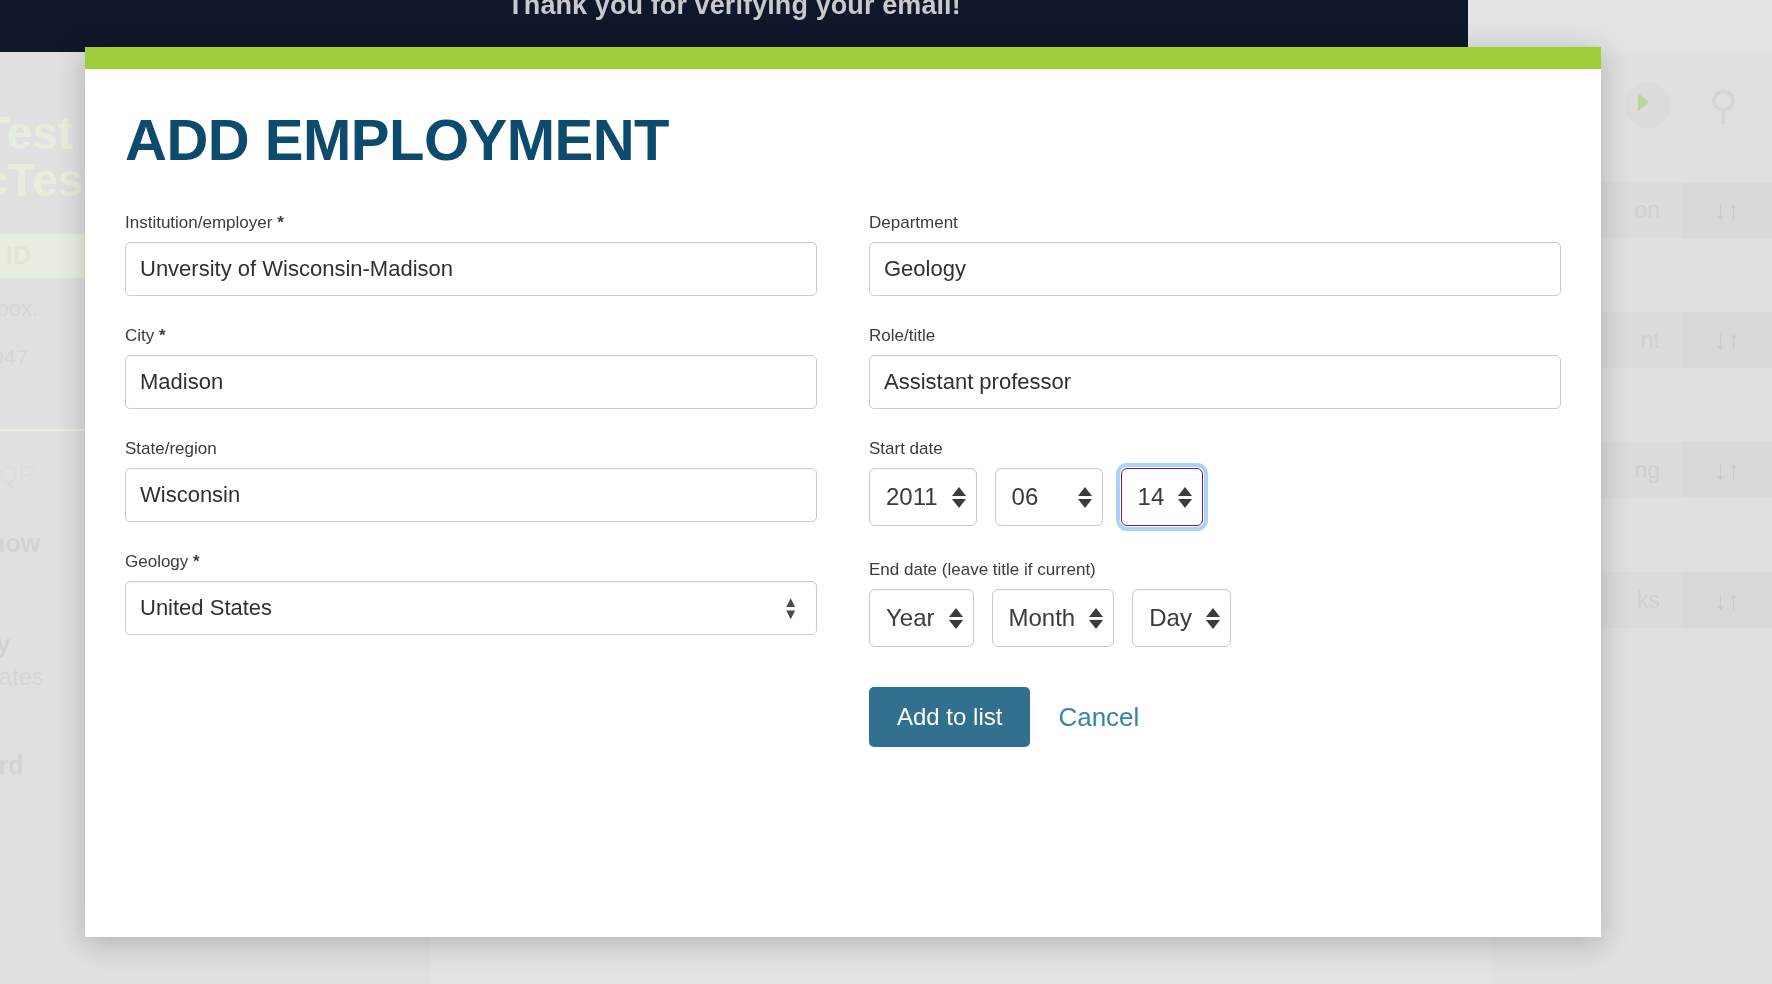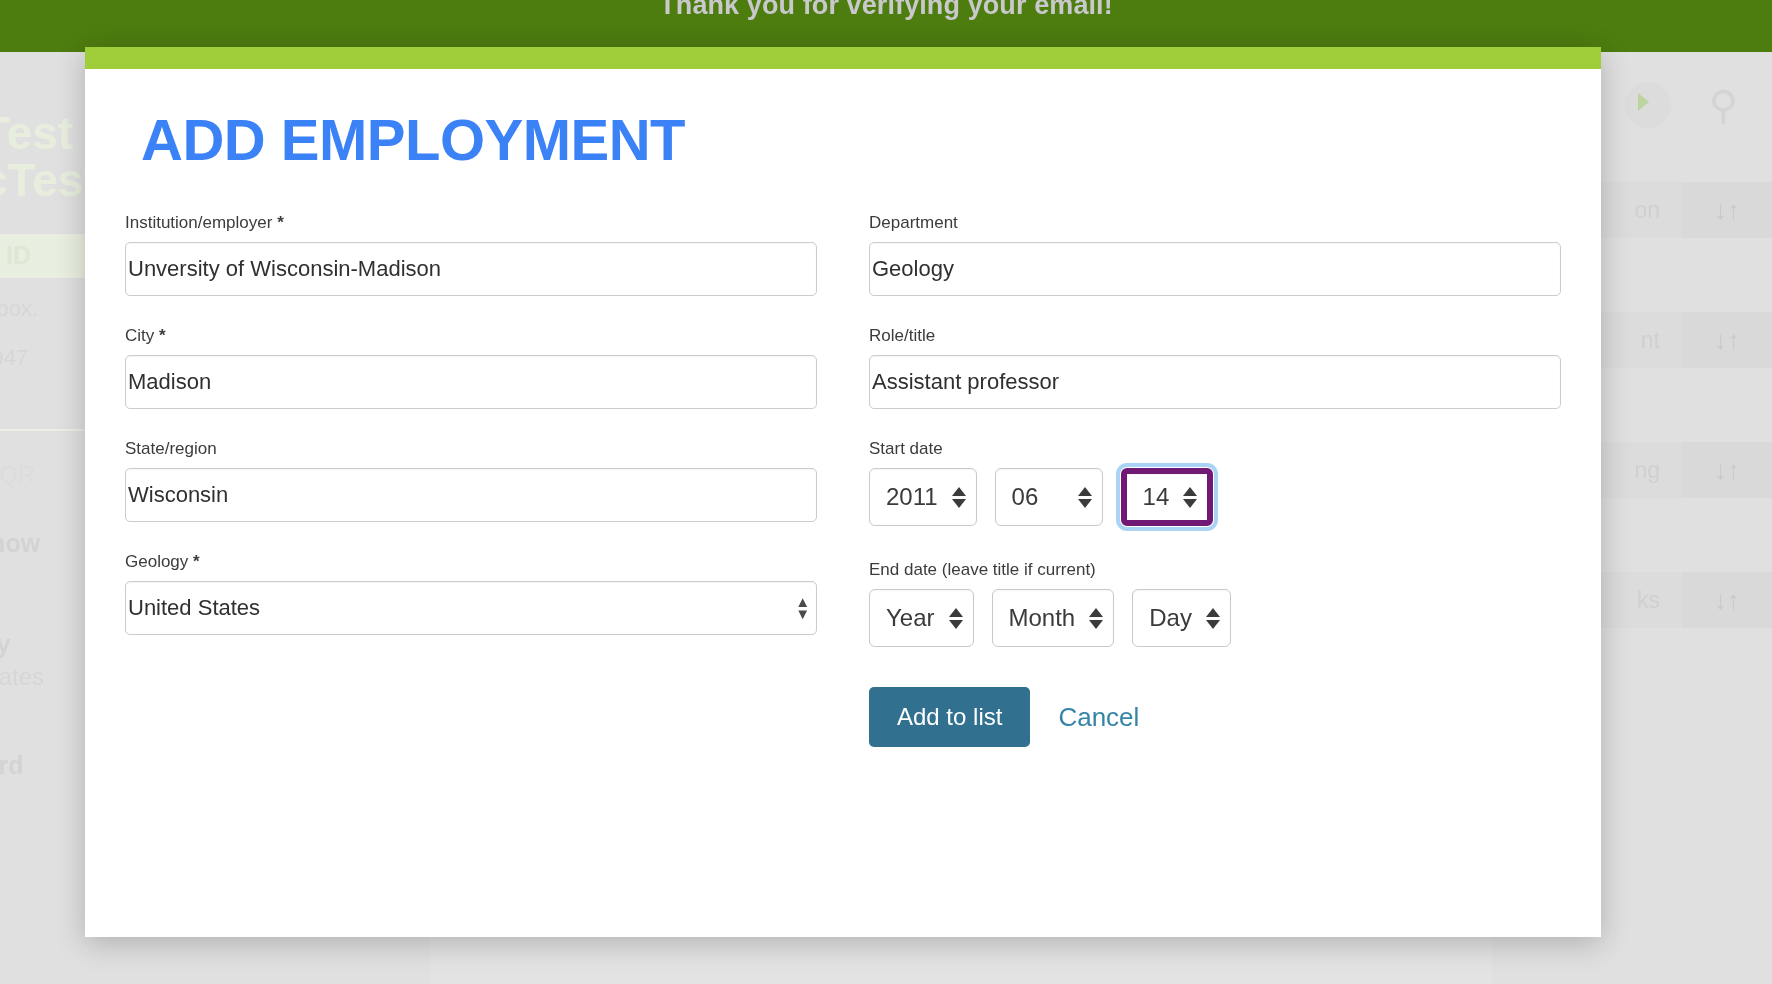--- a/index.html
+++ b/index.html
@@ -11,22 +11,22 @@
   }
 
   
   #backdrop {
     position: absolute; inset: 0;
     background: #e3e3e3;
     overflow: hidden;
   }
   #bg-banner {
     position: absolute; left: 0; top: 0;
-    width: 1772px; height: 52px;
-    background: #4d7c0f;
+    width: 1468px; height: 52px;
+    background: #0f172a;
     display: flex; align-items: center; justify-content: center;
   }
   #bg-banner .bnr-txt {
     font-size: 27px; font-weight: bold;
     color: #c9c9cd; letter-spacing: .1px;
     transform: translateY(-21px);
     white-space: nowrap;
   }
   #bg-left {
     position: absolute; left: 0; top: 52px;
@@ -91,25 +91,25 @@
     left: 85px; top: 47px;
     width: 1516px; height: 890px;
     background: #ffffff;
     box-shadow: 0 6px 28px rgba(0,0,0,.22);
   }
   #modal-topbar {
     height: 22px; background: #a0ce3b;
   }
   #modal-body { padding: 42px 40px 0 40px; }
   #modal-title {
-    color: #3b82f6;
+    color: #0c4a6e;
     font-size: 58px;
     font-weight: bold;
     letter-spacing: -0.5px;
-    margin: 0 0 44px 16px;
+    margin: 0 0 44px 0;
     line-height: 1;
   }
 
   .cols { display: flex; gap: 52px; }
   .col { flex: 1 1 0; min-width: 0; }
 
   .field { margin-bottom: 30px; }
   label.flab {
     display: block;
     font-size: 17px;
@@ -120,21 +120,21 @@
   label.flab .req { font-weight: bold; }
 
   input.ftext, .fselect {
     width: 100%;
     height: 54px;
     border: 1px solid #cccccc;
     border-radius: 5px;
     background: #fff;
     font-size: 22px;
     color: #303030;
-    padding: 0 2px;
+    padding: 0 14px;
     font-family: "Liberation Sans", sans-serif;
     outline: none;
     box-shadow: inset 0 1px 2px rgba(0,0,0,.045);
   }
   .fselect {
     display: flex; align-items: center;
     position: relative;
     cursor: pointer;
   }
   .fselect .val { flex: 1; }
@@ -169,21 +169,21 @@
   }
   .arrows .up, .arrows .dn {
     width: 0; height: 0;
     border-left: 7px solid transparent;
     border-right: 7px solid transparent;
   }
   .arrows .up { border-bottom: 9px solid #3b3b3b; }
   .arrows .dn { border-top: 9px solid #3b3b3b; }
 
   .spin.focused {
-    border: 6px solid #701a75;
+    border: 1px solid #701a75;
     outline: 4px solid #a9d4f5;
     outline-offset: 1px;
     border-radius: 6px;
   }
 
   .actions { display: flex; align-items: center; gap: 28px; margin-top: 40px; }
   .btn-primary {
     background: #31708f;
     color: #fff;
     border: none;

